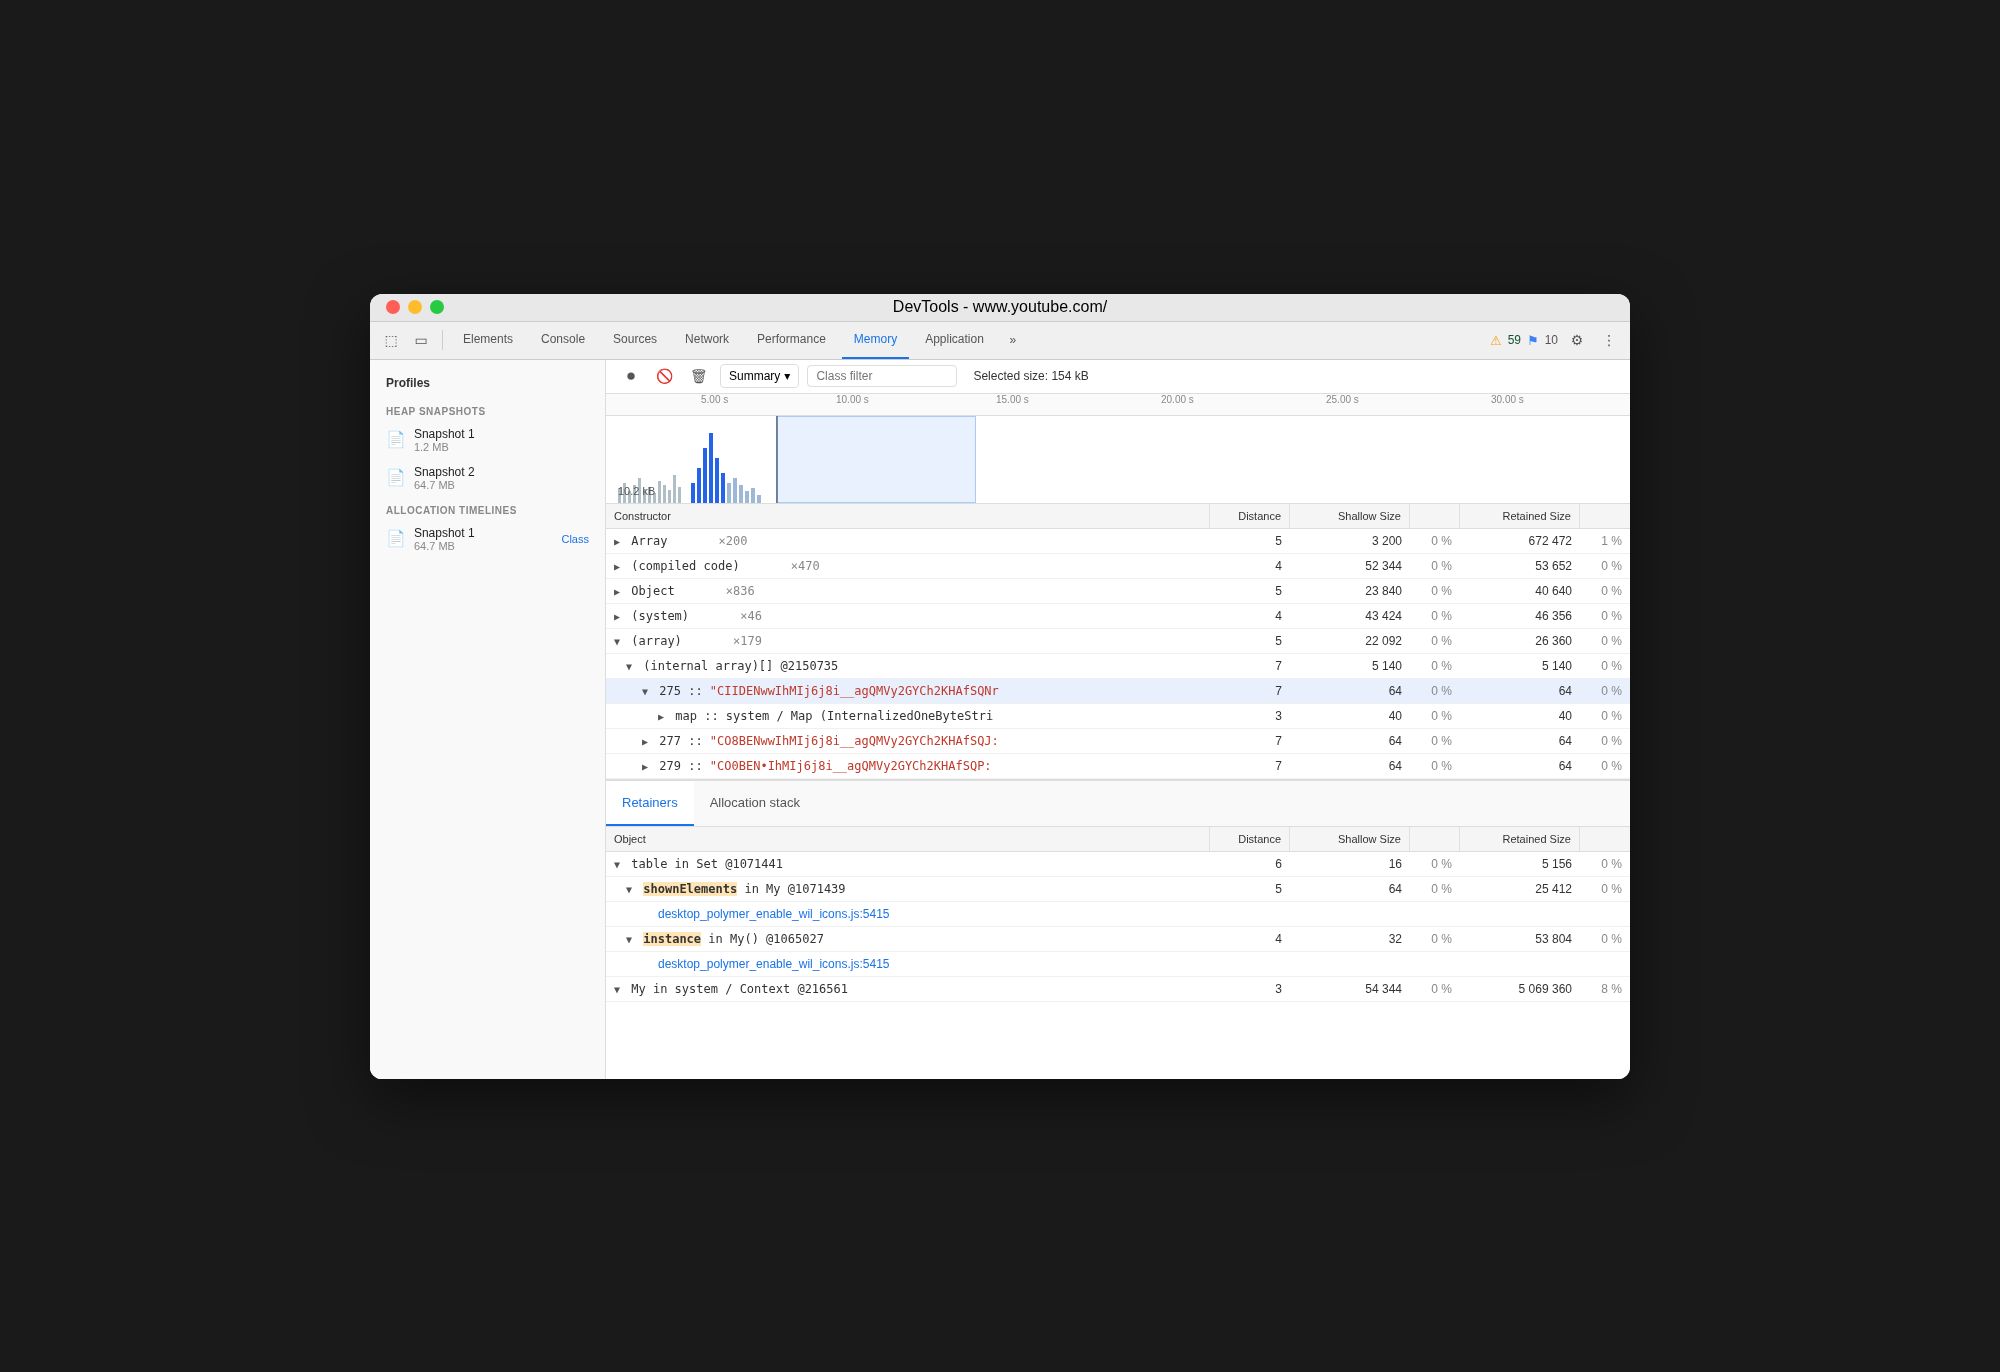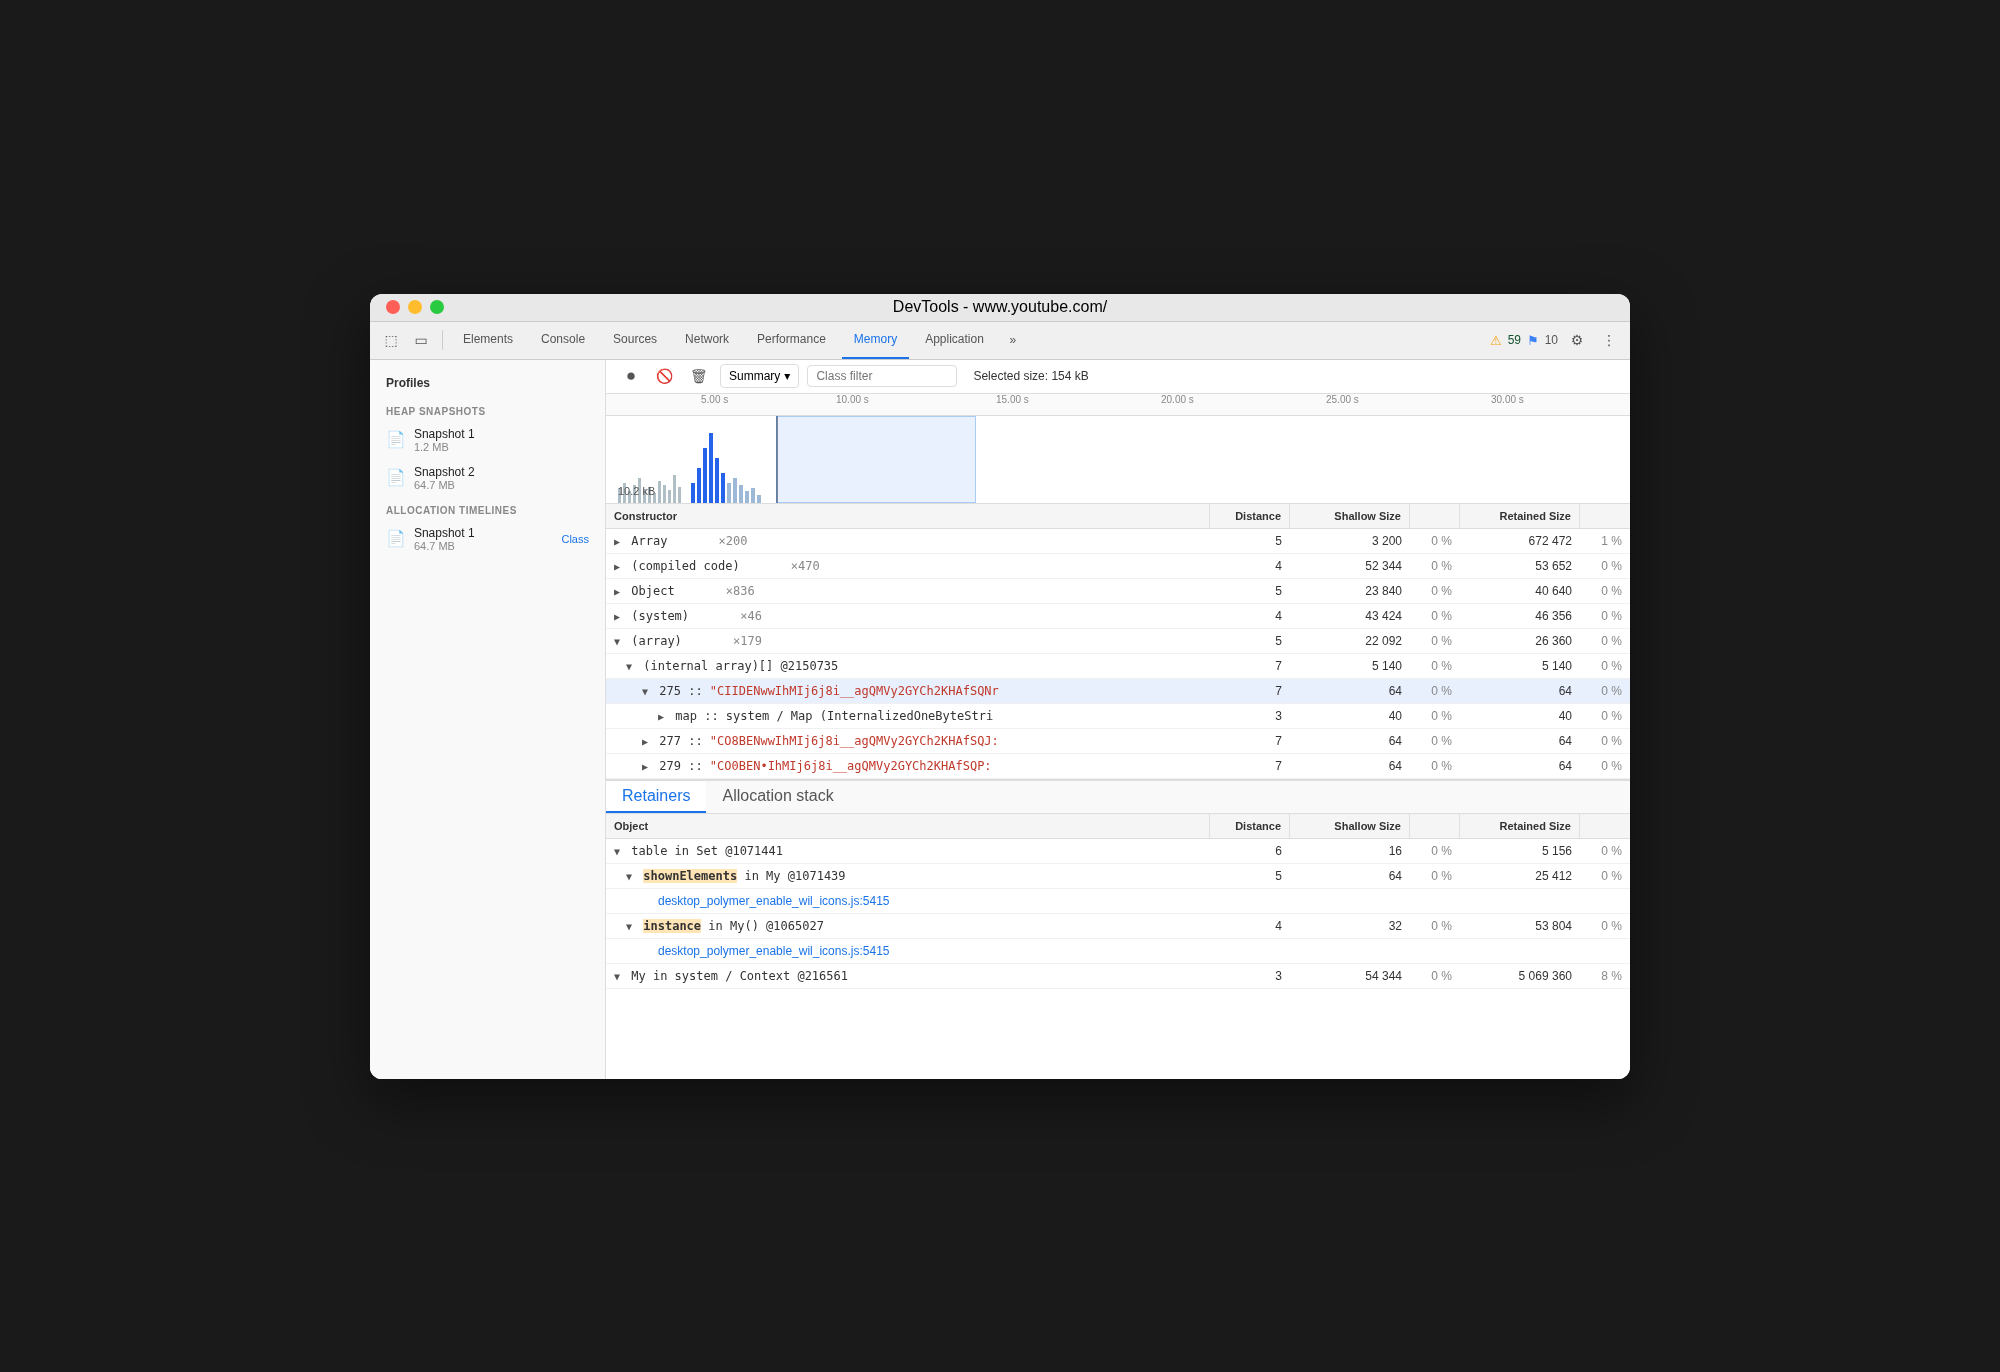--- a/index.html
+++ b/index.html
@@ -46,40 +46,40 @@
     .class-filter-input { padding: 3px 8px; border: 1px solid #ddd; border-radius: 4px; font-size: 12px; width: 150px; outline: none; color: #999; }
     .selected-size { font-size: 12px; color: #333; margin-left: 8px; }
     
     
     .timeline { height: 110px; position: relative; border-bottom: 1px solid #ddd; background: white; overflow: hidden; }
     .ruler-mark { font-size: 10px; color: #888; position: absolute; }
     
     
     .table-container { flex: 1; overflow-y: auto; font-size: 12px; }
     .table-header { display: grid; grid-template-columns: 1fr 80px 120px 50px 120px 50px; background: #f5f5f5; border-bottom: 1px solid #ddd; position: sticky; top: 0; z-index: 10; }
-    .th { padding: 6px 8px; font-weight: 700; color: #333; font-size: 11px; border-right: 1px solid #e0e0e0; }
+    .th { padding: 6px 8px; font-weight: 400; color: #333; font-size: 11px; border-right: 1px solid #e0e0e0; }
     .th:last-child { border-right: none; }
     .th.right { text-align: right; }
     .tr { display: grid; grid-template-columns: 1fr 80px 120px 50px 120px 50px; border-bottom: 1px solid #f0f0f0; }
     .tr.selected { background: #e8f0fe; }
     .td { padding: 5px 8px; color: #333; font-size: 12px; overflow: hidden; text-overflow: ellipsis; white-space: nowrap; }
     .td.right { text-align: right; }
     .td.pct { color: #888; }
     .expand-btn { color: #555; margin-right: 4px; font-size: 10px; }
     .indent1 { padding-left: 20px; }
     .indent2 { padding-left: 36px; }
     .indent3 { padding-left: 52px; }
     .red-text { color: #c0392b; }
     .constructor-name { font-family: 'SF Mono', Menlo, Monaco, monospace; }
     .count { color: #888; margin-left: 44px; }
     
     
     .bottom-pane { height: 300px; border-top: 2px solid #ddd; display: flex; flex-direction: column; }
     .bottom-tabs { display: flex; border-bottom: 1px solid #ddd; background: #f9f9f9; }
-    .btab { padding: 6px 16px; font-size: 16px; cursor: pointer; color: #555; border-bottom: 2px solid transparent; }
+    .btab { padding: 14px 16px; font-size: 13px; cursor: pointer; color: #555; border-bottom: 2px solid transparent; }
     .btab.active { color: #1a73e8; border-bottom: 2px solid #1a73e8; background: white; }
     .bottom-table { flex: 1; overflow-y: auto; }
     .btable-header { display: grid; grid-template-columns: 1fr 80px 120px 50px 120px 50px; background: #f5f5f5; border-bottom: 1px solid #ddd; position: sticky; top: 0; }
     .btr { display: grid; grid-template-columns: 1fr 80px 120px 50px 120px 50px; border-bottom: 1px solid #f0f0f0; }
     .link-text { color: #1a73e8; cursor: pointer; }
     .highlight { background: #ffe4b5; font-weight: 600; }
   </style>
 </head>
 <body>
 

